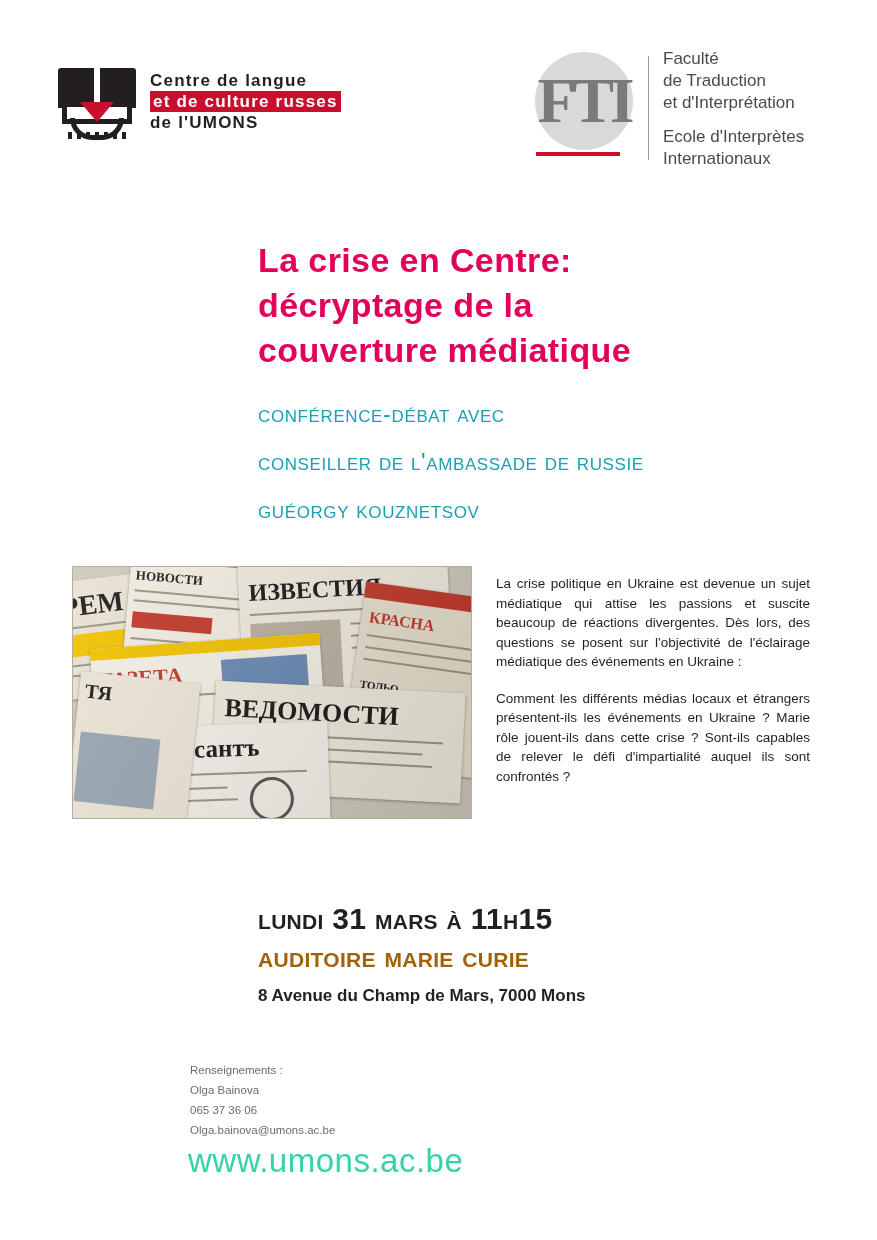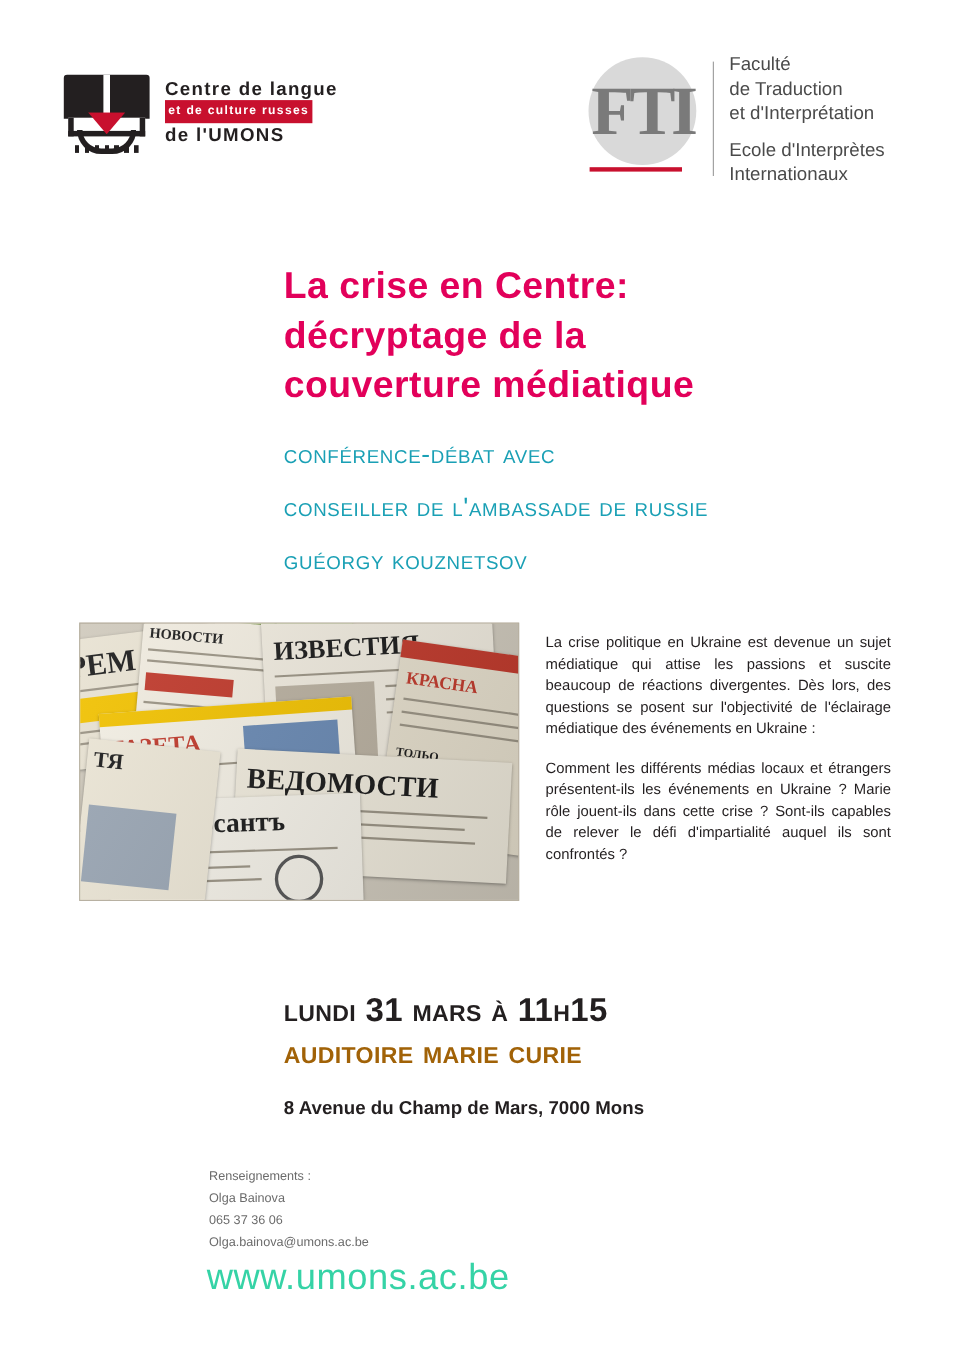--- a/index.html
+++ b/index.html
@@ -90,21 +90,21 @@
     font-weight: bold;
     font-size: 17px;
     letter-spacing: 1.2px;
     color: #231f20;
     line-height: 21px;
     white-space: nowrap;
   }
   .logo-left .l2 {
     display: inline-block;
     font-weight: bold;
-    font-size: 11px;
+    font-size: 17px;
     letter-spacing: 1.2px;
     color: #ffffff;
     background: #c8102e;
     line-height: 21px;
     padding: 0 3px;
     white-space: nowrap;
   }
 
   
   .logo-right {
@@ -265,21 +265,21 @@
     line-height: 38px;
     letter-spacing: 0.3px;
     font-variant: small-caps;
     text-transform: lowercase;
     color: #a16207;
   }
   .event .address {
     font-weight: bold;
     font-size: 17px;
     line-height: 24px;
-    margin-top: 20px;
+    margin-top: 8px;
     color: #231f20;
   }
 
   
   .contact {
     position: absolute;
     left: 190px;
     top: 1060px;
     width: 330px;
     font-size: 11.5px;

